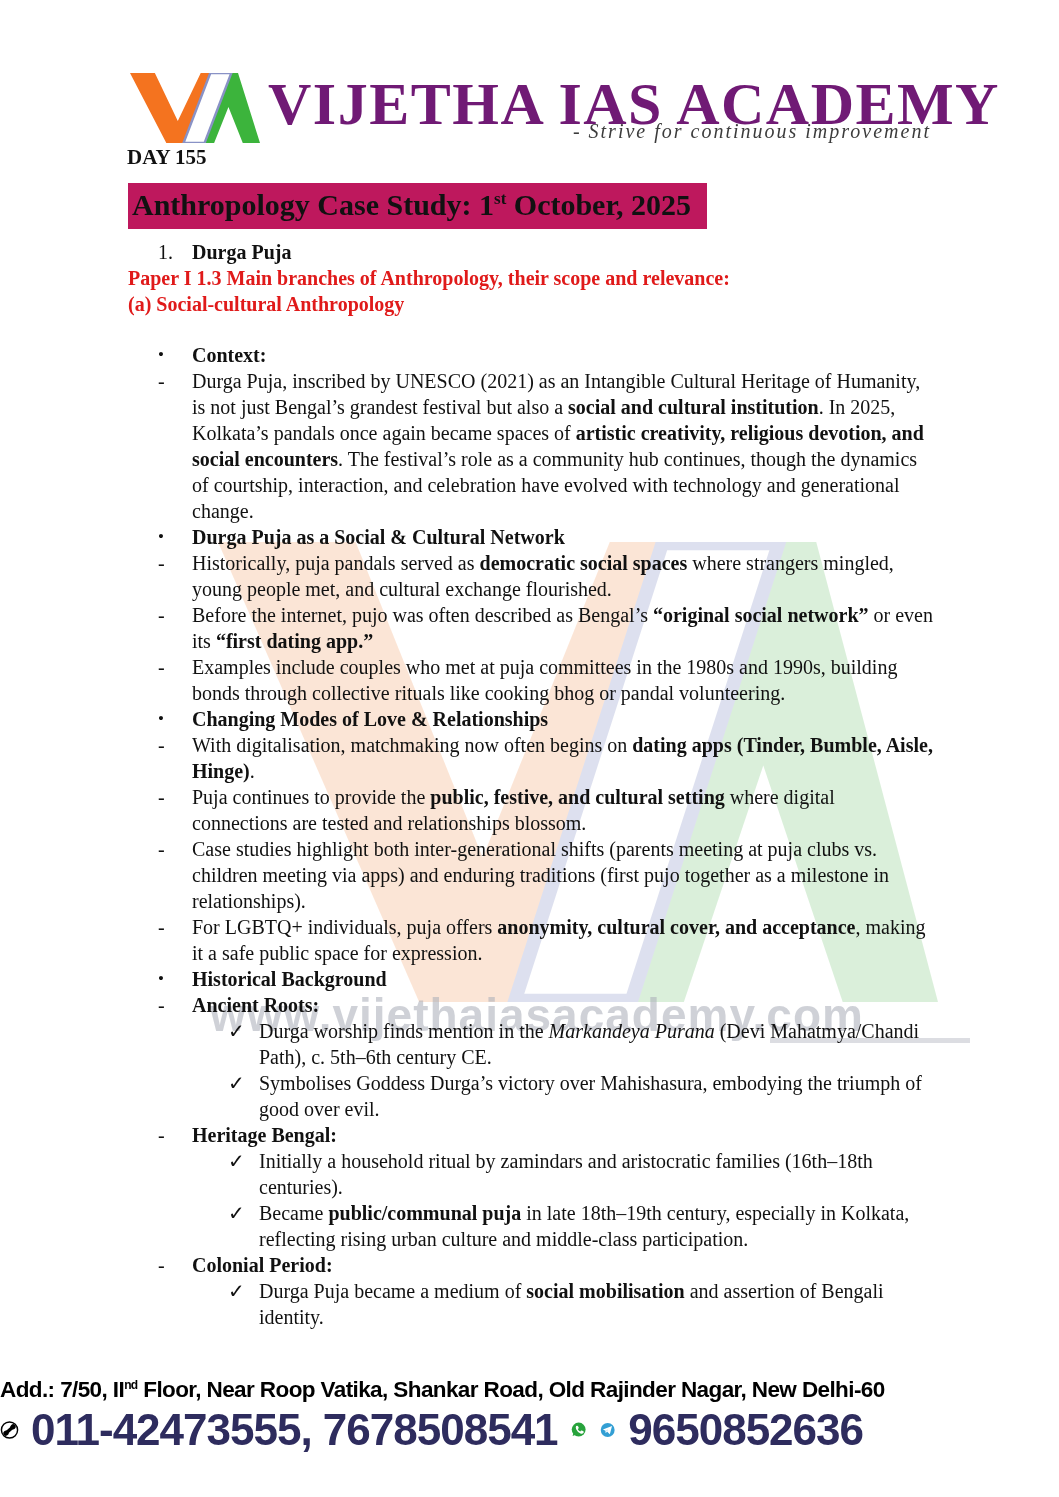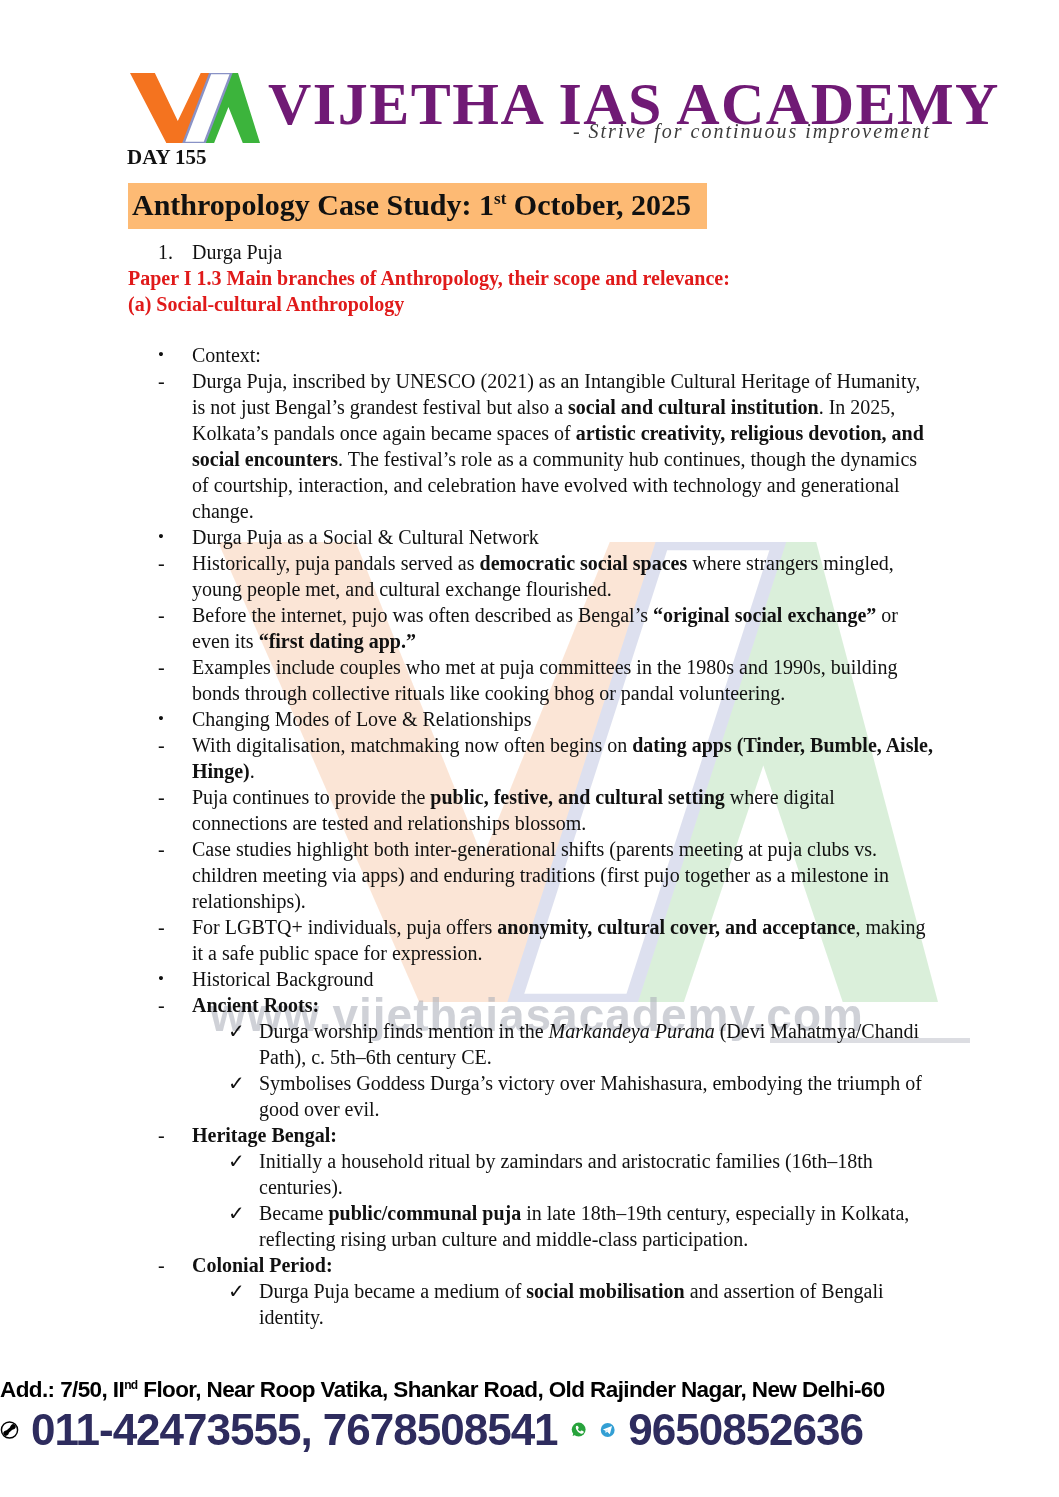--- a/index.html
+++ b/index.html
@@ -15,38 +15,38 @@
     font-family:Liberation Serif, serif;font-weight:bold;
     font-size:60px;letter-spacing:1.5px;color:#701a75;white-space:nowrap;
   }
   .tagline{
     position:absolute;top:120px;right:128px;
     font-style:italic;font-size:20px;color:#3c3c3c;letter-spacing:2px;white-space:nowrap;
   }
   .day{position:absolute;left:127px;top:145px;font-weight:bold;font-size:21px;}
   .title{
     position:absolute;left:128px;top:183px;display:inline-block;
-    background:#fdba74;font-weight:bold;font-size:30px;
+    background:#be185d;font-weight:bold;font-size:30px;
     padding:5px 16px 7px 4px;white-space:nowrap;
   }
   .title sup{font-size:17px;}
   
   .wm-logo{position:absolute;left:218px;top:542px;width:720px;height:460px;opacity:.32;z-index:0;}
   .wm-url{
     position:absolute;left:210px;top:988px;z-index:0;
     font-family:"Liberation Sans", sans-serif;font-weight:bold;
     font-size:46px;color:#a9adb8;opacity:.55;letter-spacing:1px;white-space:nowrap;
   }
   .wm-line{position:absolute;left:770px;top:1038px;width:200px;height:5px;background:#c4c7ce;opacity:.6;z-index:0;}
   
   .content{position:absolute;left:128px;top:239px;width:807px;z-index:1;}
   .row{display:flex;font-size:20px;line-height:26px;}
   .row .mk{flex:0 0 34px;}
   .row.num,.row.bullet,.row.dash{margin-left:30px;}
-  .row.num .tx,.row.bullet .tx{font-weight:normal;}
+  .row.num .tx,.row.bullet .tx{font-weight:bold;}
   .row.bullet .mk{font-size:17px;}
   .row.rednote{color:#e01a1a;font-weight:bold;}
   .row.check{margin-left:100px;}
   .row.check .mk{flex:0 0 31px;}
   .row.gap{height:25px;}
   .tx{flex:1 1 auto;}
   .tx .b{font-weight:bold;}
   .tx .i{font-style:italic;}
   .row.boldtx .tx{font-weight:bold;}
   
@@ -111,21 +111,21 @@
       <div class="row bullet">
         <span class="mk">•</span>
         <span class="tx"><span>Durga Puja as a Social &amp; Cultural Network</span></span>
       </div>
       <div class="row dash">
         <span class="mk">-</span>
         <span class="tx"><span>Historically, puja pandals served as </span><span class="b">democratic social spaces</span><span> where strangers mingled, young people met, and cultural exchange flourished.</span></span>
       </div>
       <div class="row dash">
         <span class="mk">-</span>
-        <span class="tx"><span>Before the internet, pujo was often described as Bengal’s </span><span class="b">“original social exchange”</span><span> or even its </span><span class="b">“first dating app.”</span></span>
+        <span class="tx"><span>Before the internet, pujo was often described as Bengal’s </span><span class="b">“original social network”</span><span> or even its </span><span class="b">“first dating app.”</span></span>
       </div>
       <div class="row dash">
         <span class="mk">-</span>
         <span class="tx"><span>Examples include couples who met at puja committees in the 1980s and 1990s, building bonds through collective rituals like cooking bhog or pandal volunteering.</span></span>
       </div>
       <div class="row bullet">
         <span class="mk">•</span>
         <span class="tx"><span>Changing Modes of Love &amp; Relationships</span></span>
       </div>
       <div class="row dash">

